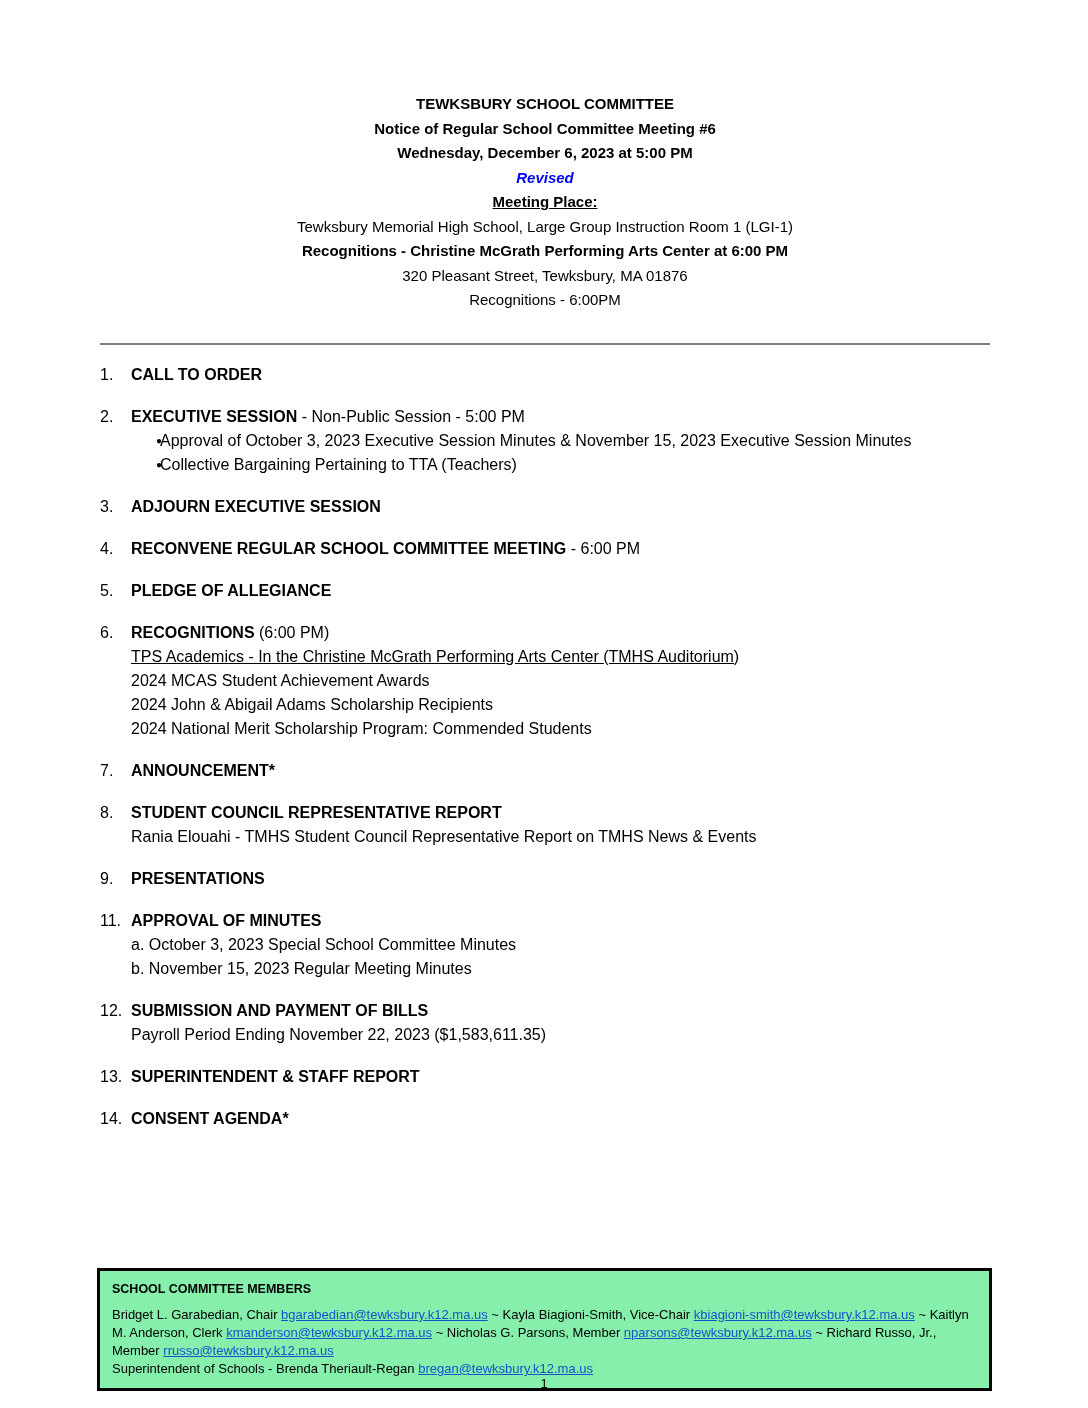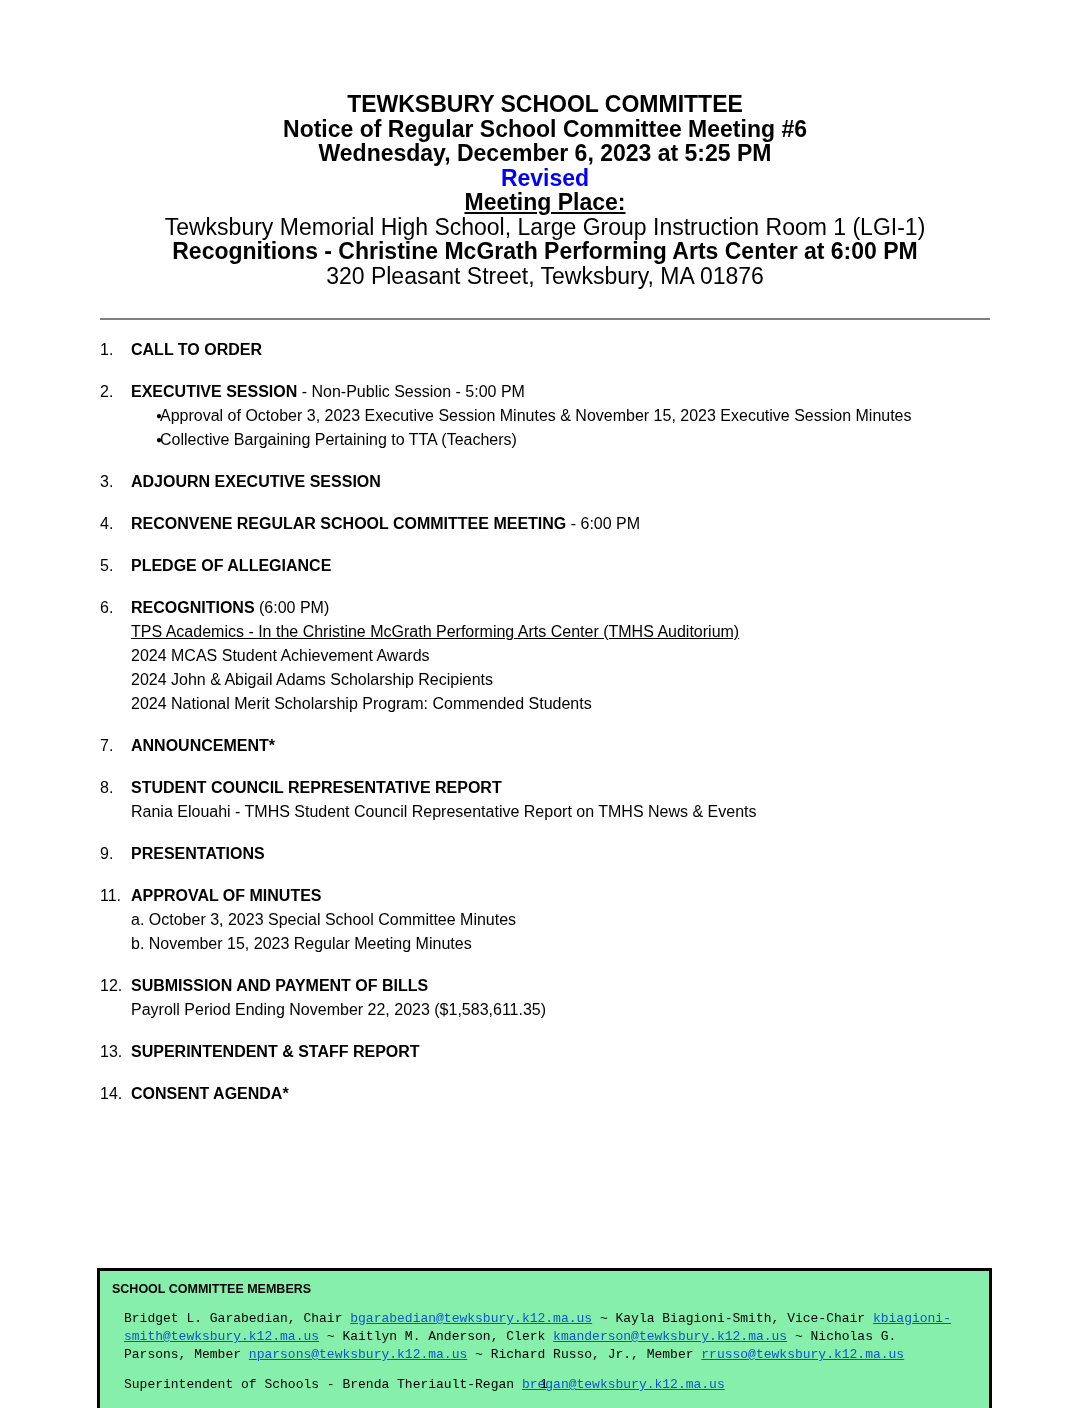--- a/index.html
+++ b/index.html
@@ -11,24 +11,24 @@
   html,body{margin:0;padding:0;}
   body{
     width:1088px;height:1408px;background:#ffffff;color:#000;
     font-family:"Liberation Sans", sans-serif;
     -webkit-font-smoothing:antialiased;
   }
   .page{position:relative;width:1088px;height:1408px;overflow:hidden;}
   .content{padding:92px 98px 0 100px;}
 
   
-  .header{text-align:center;font-size:23px;line-height:24.5px;}
+  .header{text-align:center;font-size:15px;line-height:24.5px;}
   .hl{white-space:nowrap;}
   .bold{font-weight:bold;}
-  .revised{font-weight:bold;color:var(--revised);}
+  .revised{font-weight:bold;color:var(--revised);font-style:italic;}
   .meeting-place{font-weight:bold;text-decoration:underline;}
 
   
   .separator{margin-top:30px;height:2px;background:var(--separator);}
 
   
   .agenda{font-size:16px;line-height:24px;}
   .item{display:flex;margin-top:18px;}
   .item .num{flex:none;width:31px;}
   .item .ibody{flex:1;min-width:0;}
@@ -41,43 +41,44 @@
   .subtitle{font-weight:normal;text-decoration:underline;}
 
   
   .footer-box{
     position:absolute;left:97px;right:96px;top:1268px;
     border:3px solid #000;background:#86efac;
     padding:9px 12px 10px 12px;
     font-size:13px;line-height:18px;
   }
   .fb-heading{font-weight:bold;font-size:12.5px;margin-bottom:8px;}
-  .fb-line{margin:12px;font-family:Liberation Mono, monospace;}
+  .fb-line{margin:0;}
   .email-link{color:var(--link);text-decoration:underline;cursor:pointer;}
 
   .page-number{
     position:absolute;left:0;right:0;top:1376px;
     text-align:center;font-size:13px;
   }
 </style>
 </head>
 <body>
 
 <div class="page">
   <div class="content">
 
     <div class="header">
       <div class="hl bold">TEWKSBURY SCHOOL COMMITTEE</div>
       <div class="hl bold">Notice of Regular School Committee Meeting #6</div>
-      <div class="hl bold">Wednesday, December 6, 2023 at 5:25 PM</div>
+      <div class="hl bold">Wednesday, December 6, 2023 at 5:00 PM</div>
       <div class="hl revised">Revised</div>
       <div class="hl meeting-place">Meeting Place:</div>
       <div class="hl">Tewksbury Memorial High School, Large Group Instruction Room 1 (LGI-1)</div>
       <div class="hl bold">Recognitions - Christine McGrath Performing Arts Center at 6:00 PM</div>
       <div class="hl">320 Pleasant Street, Tewksbury, MA 01876</div>
+      <div class="hl">Recognitions - 6:00PM</div>
     </div>
 
     <div class="separator"></div>
 
     <div class="agenda">
 
       <div class="item">
         <div class="num">1.</div>
         <div class="ibody"><span class="title">CALL TO ORDER</span></div>
       </div>

